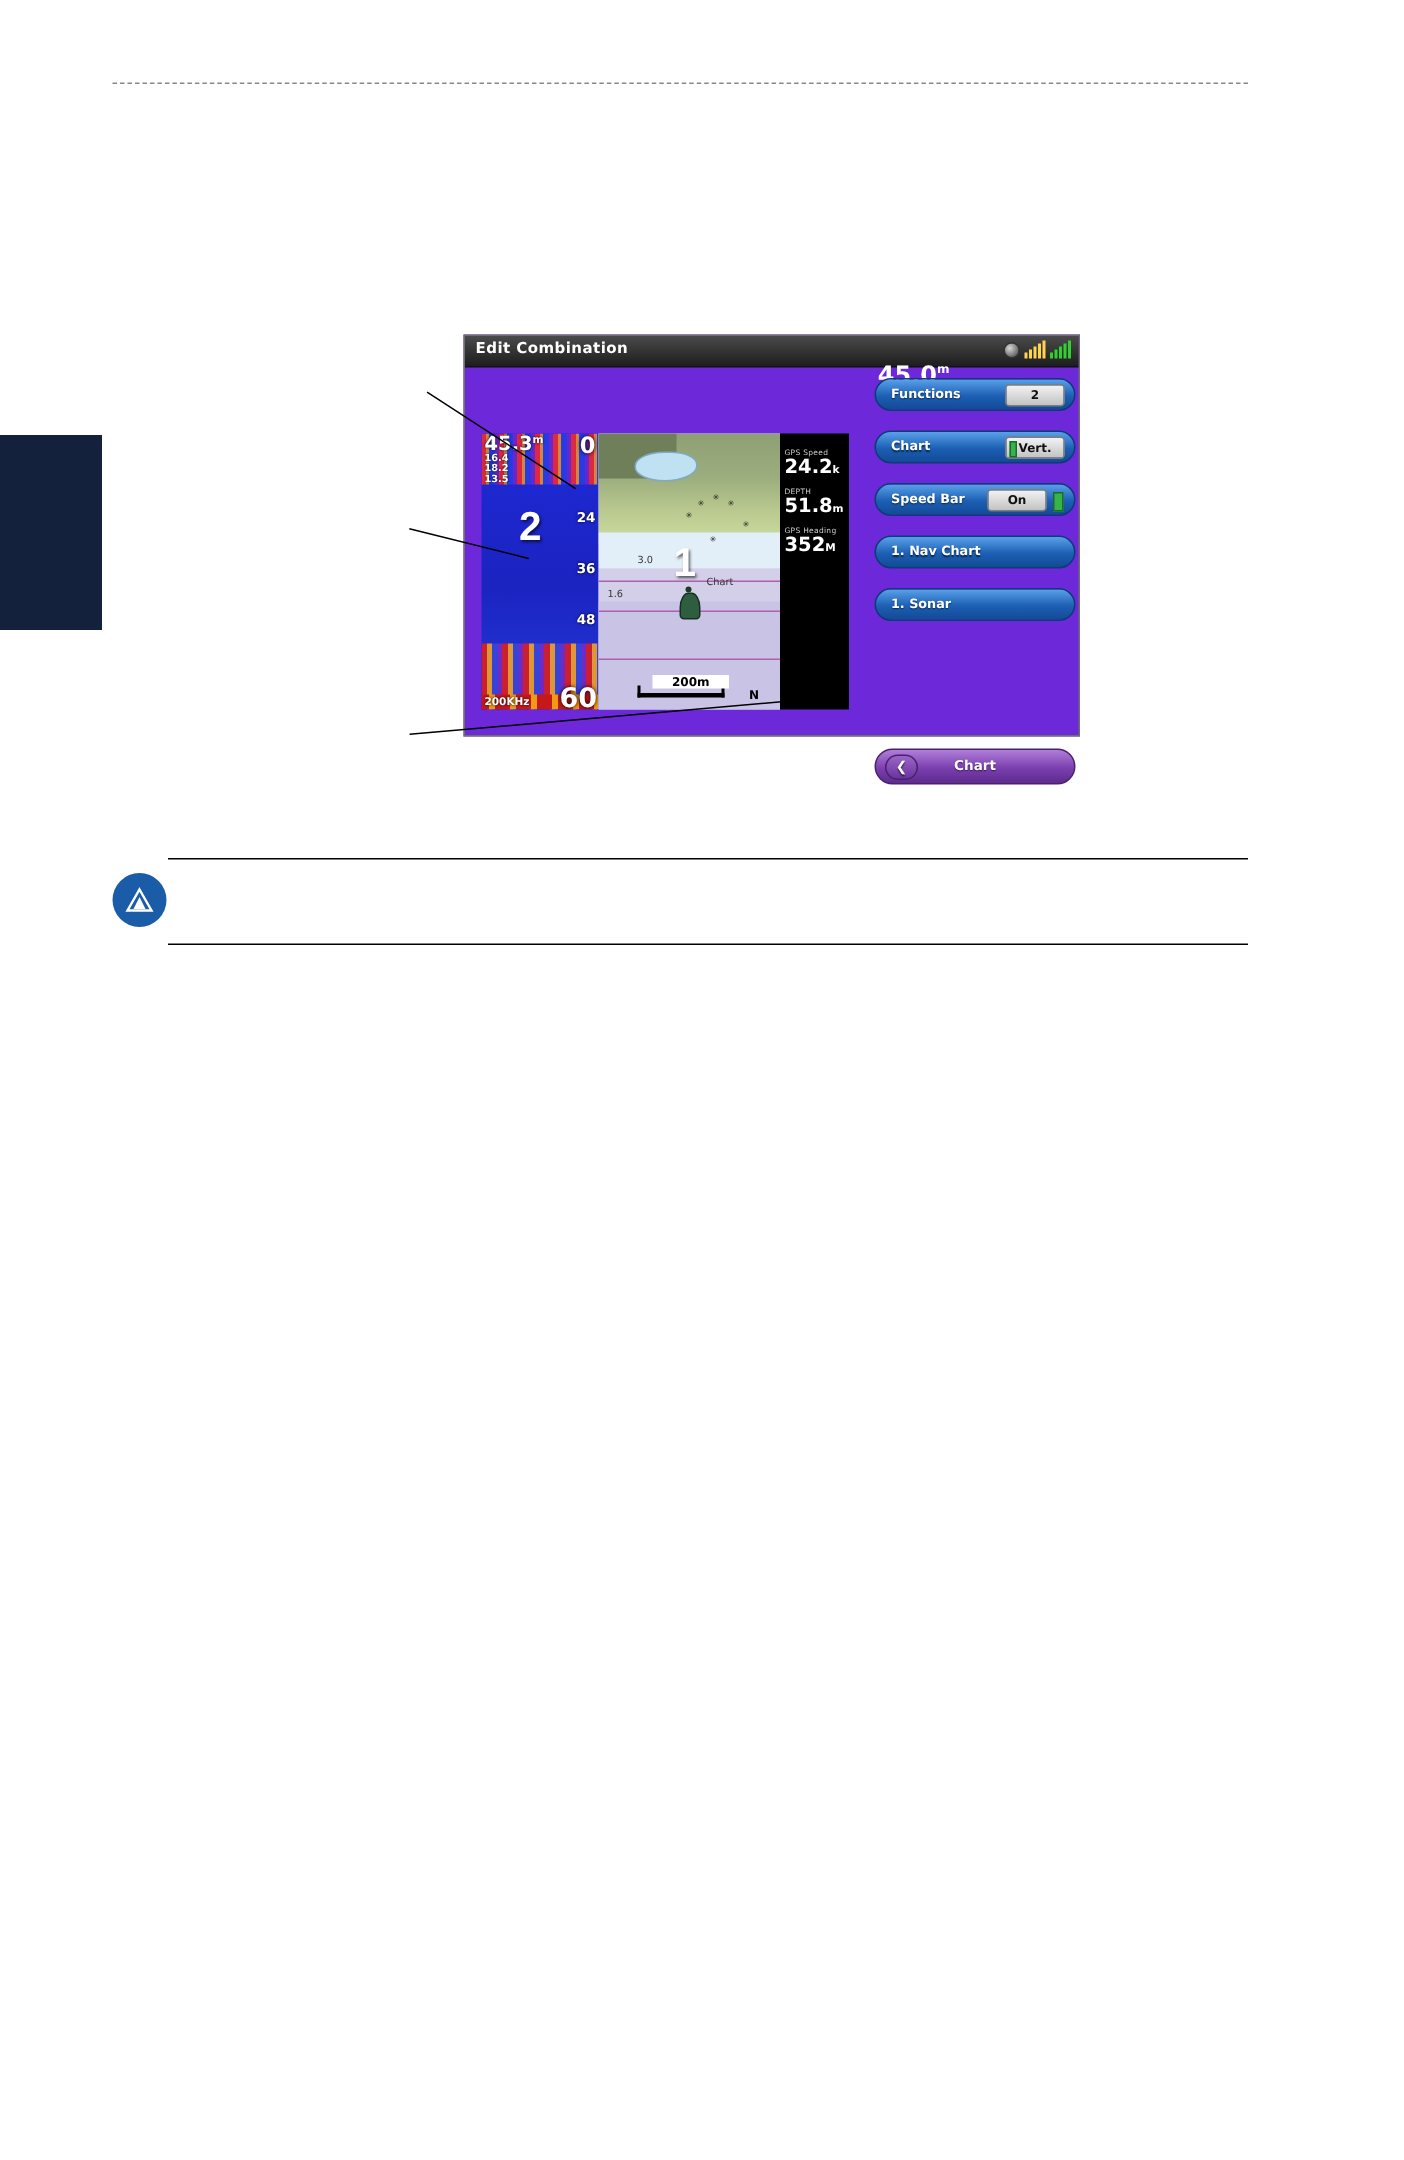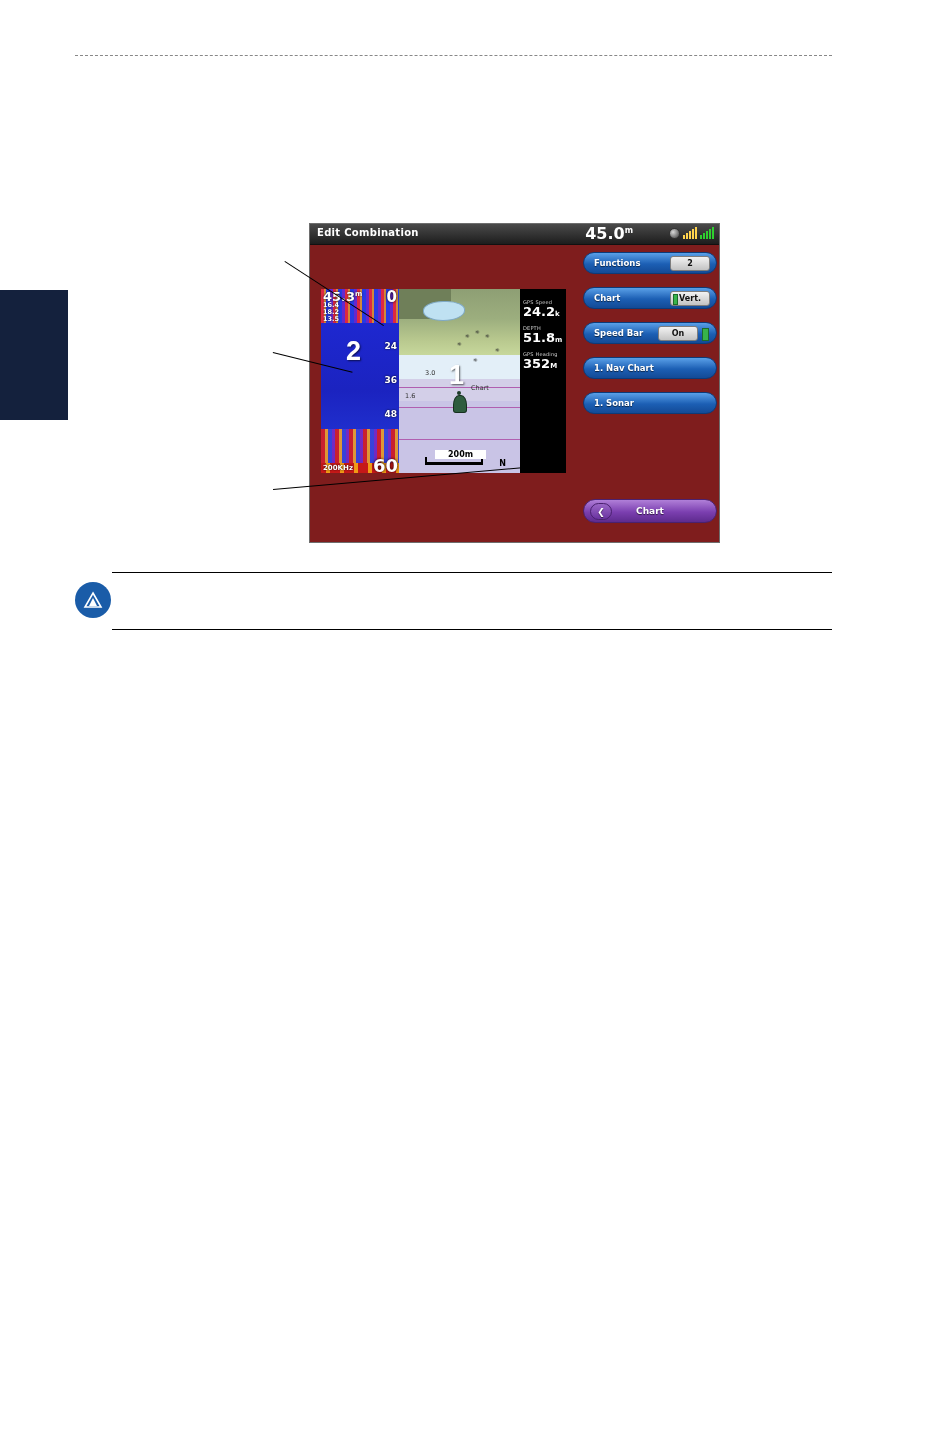--- a/index.html
+++ b/index.html
@@ -63,22 +63,22 @@
     justify-content: center;
   }
   .note-icon svg { display: block; }
 
   
   .device {
     position: absolute;
     left: 309px;
     top: 223px;
     width: 411px;
-    height: 320px;
-    background: #7f1d1d;
+    height: 268px;
+    background: #6d28d9;
     border: 1px solid #6e6e6e;
     box-sizing: border-box;
     font-family: "DejaVu Sans", sans-serif;
   }
   .titlebar {
     position: absolute;
     left: 0; top: 0;
     width: 100%;
     height: 21px;
     background: linear-gradient(#4a4a4a, #1d1d1d);
@@ -90,21 +90,21 @@
     left: 7px;
     top: 3px;
     color: #fff;
     font-size: 10px;
     font-weight: bold;
     letter-spacing: .3px;
   }
   .titlebar .depth {
     position: absolute;
     right: 86px;
-    top: 0px;
+    top: 16px;
     color: #fff;
     font-size: 16px;
     font-weight: bold;
   }
   .titlebar .depth sup {
     font-size: 8px;
     vertical-align: super;
   }
   .status-icons {
     position: absolute;

